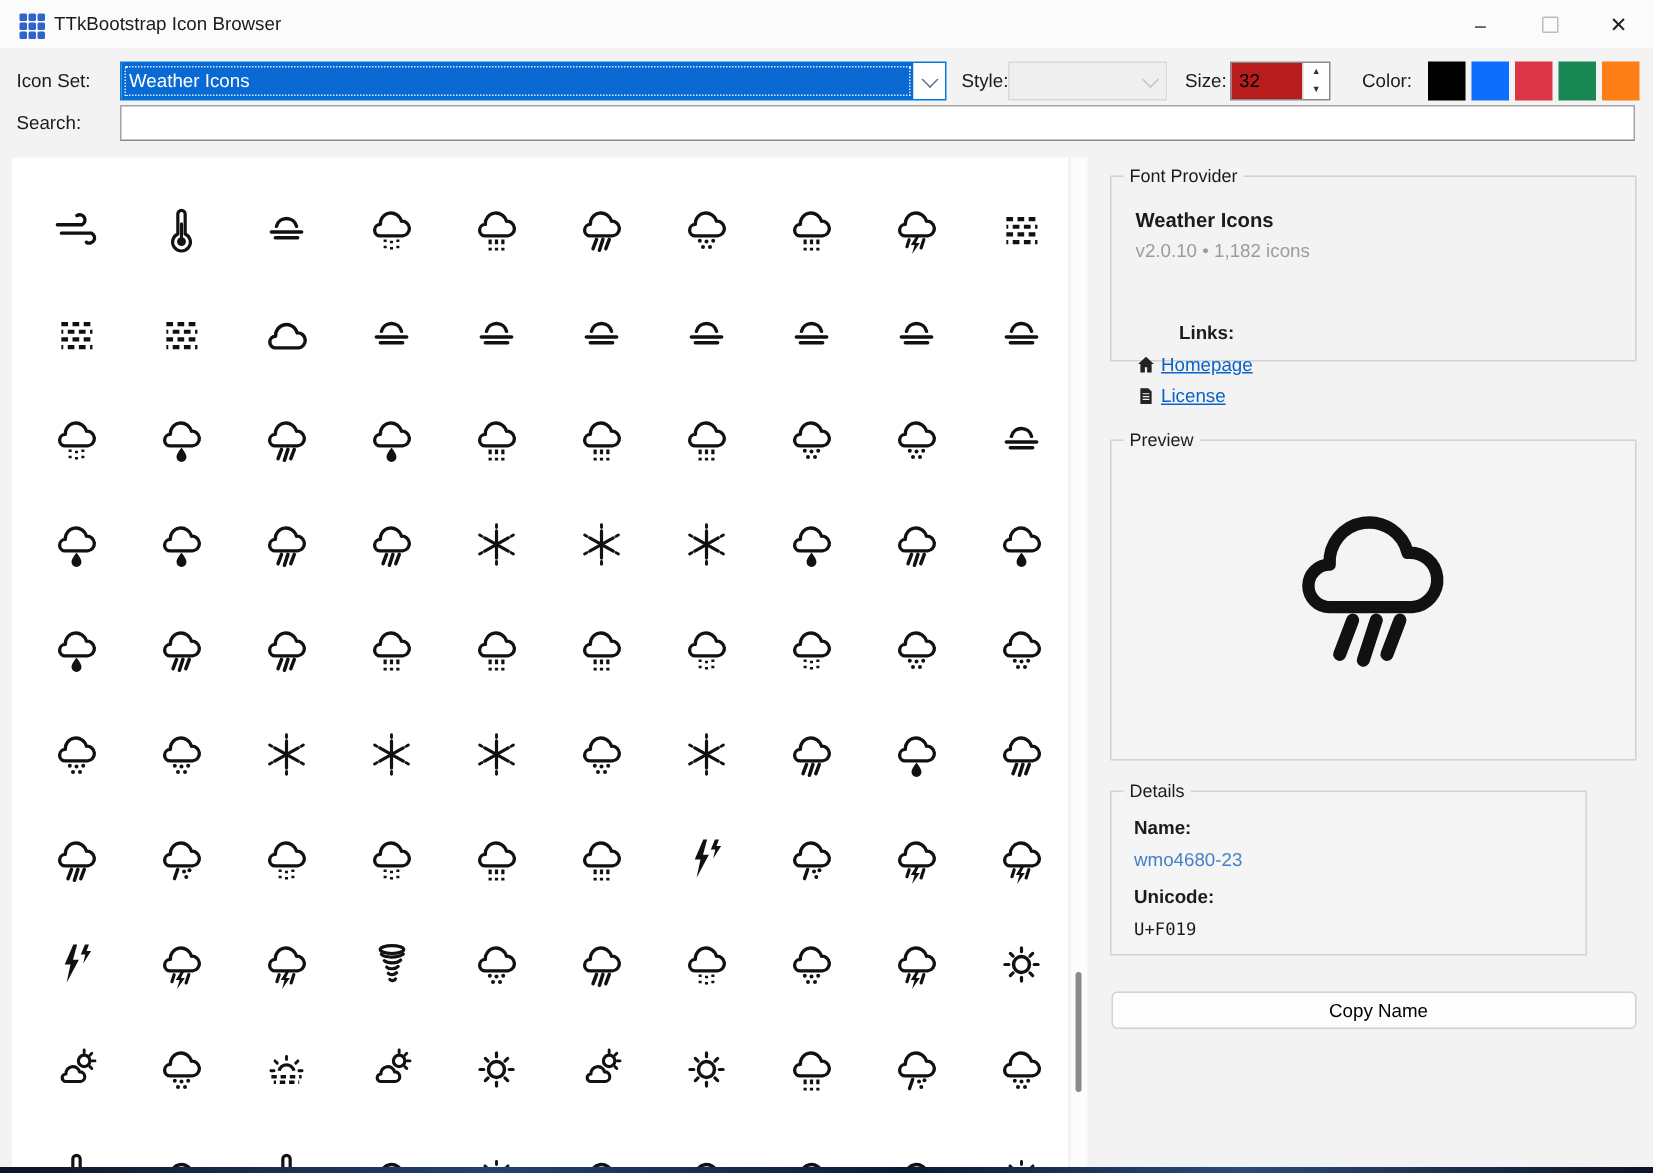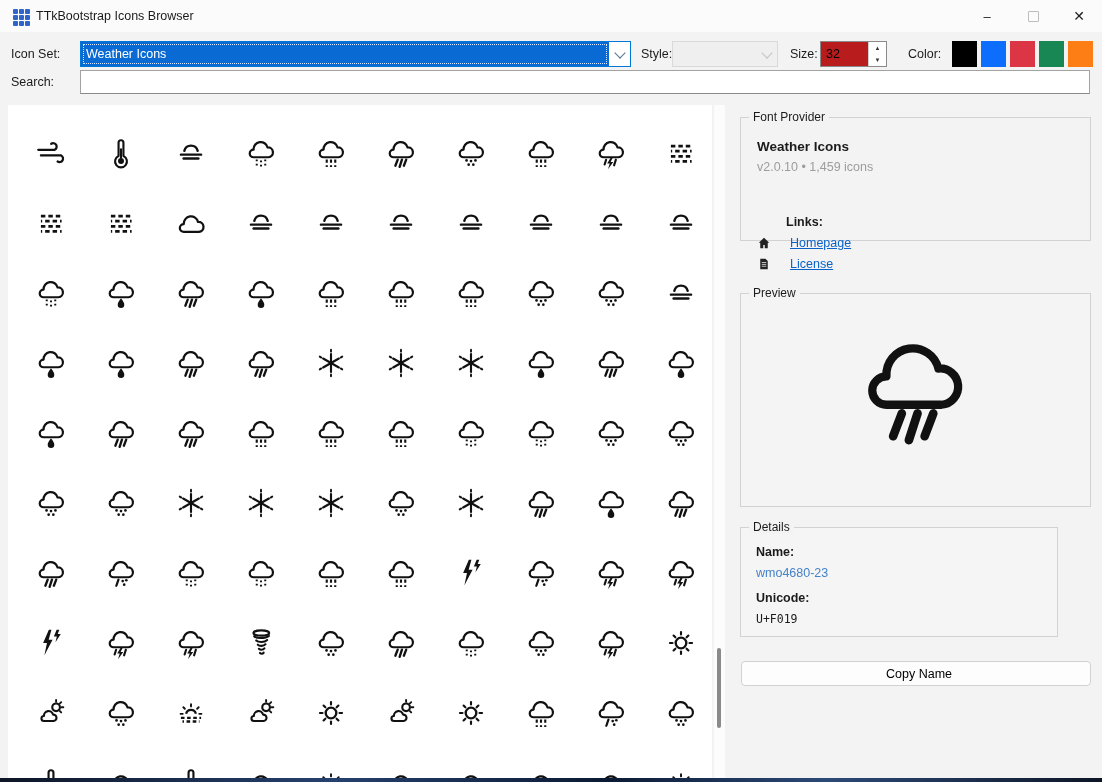--- a/index.html
+++ b/index.html
@@ -41,21 +41,21 @@
   .gi{width:34px;height:34px;color:#111;}
   .vscroll{position:absolute;left:714px;top:105px;width:11px;height:673px;background:#fcfcfc;}
   .vthumb{position:absolute;left:3px;top:543px;width:4px;height:80px;background:#8a8a8a;border-radius:2px;}
   
   .groupbox{position:absolute;border:1px solid #d2d2d2;box-sizing:border-box;}
   .groupbox .gb-label{position:absolute;top:-8px;left:8px;background:#f3f3f3;padding:0 4px;font-size:12px;color:#1b1b1b;}
   .gb-fp{left:740px;top:117px;width:351px;height:124px;}
   .fp-name{position:absolute;left:16px;top:21px;font-size:13.5px;font-weight:bold;}
   .fp-meta{position:absolute;left:16px;top:42px;color:#9d9d9d;font-size:12.5px;}
   .fp-links-label{position:absolute;left:17px;top:97px;font-weight:bold;padding-left:28px;}
-  .link-row{position:absolute;left:17px;display:flex;align-items:center;gap:20px;}
+  .link-row{position:absolute;left:17px;display:flex;align-items:center;gap:4px;}
   .link-row.r1{top:118px;} .link-row.r2{top:139px;}
   .link{color:#0a62c9;text-decoration:underline;cursor:pointer;}
   .mini-ic{width:12px;height:12px;color:#222;}
   .gb-preview{left:740px;top:293px;width:351px;height:214px;background:#f4f4f4;}
   .preview-icon{position:absolute;left:110px;top:32px;width:126px;height:126px;color:#111;}
   .gb-details{left:740px;top:527px;width:318px;height:110px;background:#f5f5f5;}
   .dt-label{position:absolute;left:15px;font-weight:bold;}
   .dt-l1{top:17px;} .dt-v1{position:absolute;left:15px;top:38px;color:#4582c8;}
   .dt-l2{top:63px;} .dt-v2{position:absolute;left:15px;top:84px;font-family:"DejaVu Sans Mono","Liberation Mono",monospace;font-size:11.5px;text-align:right;}
   .copy-btn{position:absolute;left:741px;top:661px;width:350px;height:25px;background:#fdfdfd;border:1px solid #d2d2d2;border-radius:4px;font:inherit;display:flex;align-items:center;justify-content:center;cursor:pointer;padding-left:12px;}
@@ -219,21 +219,21 @@
           <path d="M8 24H24" stroke-dashoffset="2"></path>
       </g>
     </symbol>
   </defs>
 </svg>
 
 <div class="window">
 
   <div class="titlebar">
     <div class="app-icon"></div>
-    <div class="title-text">TTkBootstrap Icons Browser</div>
+    <div class="title-text">TTkBootstrap Icon Browser</div>
     <div class="winbtn min">–</div>
     <div class="winbtn max">
         <div class="max-glyph"></div>
       </div>
     <div class="winbtn close">✕</div>
   </div>
 
   <div class="lbl" style="left:11px;top:47px;">Icon Set:</div>
   <div class="combo" style="left:80px;width:551px;">
     <div class="sel">Weather Icons</div>
@@ -774,21 +774,21 @@
         </svg>
       </div>
     </div>
   <div class="vscroll">
       <div class="vthumb"></div>
     </div>
 
   <div class="groupbox gb-fp">
     <div class="gb-label">Font Provider</div>
     <div class="fp-name">Weather Icons</div>
-    <div class="fp-meta">v2.0.10  •  1,459 icons</div>
+    <div class="fp-meta">v2.0.10  •  1,182 icons</div>
     <div class="fp-links-label">Links:</div>
     <div class="link-row r1">
       <svg class="mini-ic" viewBox="0 0 16 16">
         <path d="M8 1 1 7.5h2V15h4v-4.5h2V15h4V7.5h2z" fill="#222"></path>
       </svg>
       <span class="link">Homepage</span>
     </div>
     <div class="link-row r2">
       <svg class="mini-ic" viewBox="0 0 16 16">
         <path d="M3 1h7l3 3v11H3z" fill="#222"></path>

